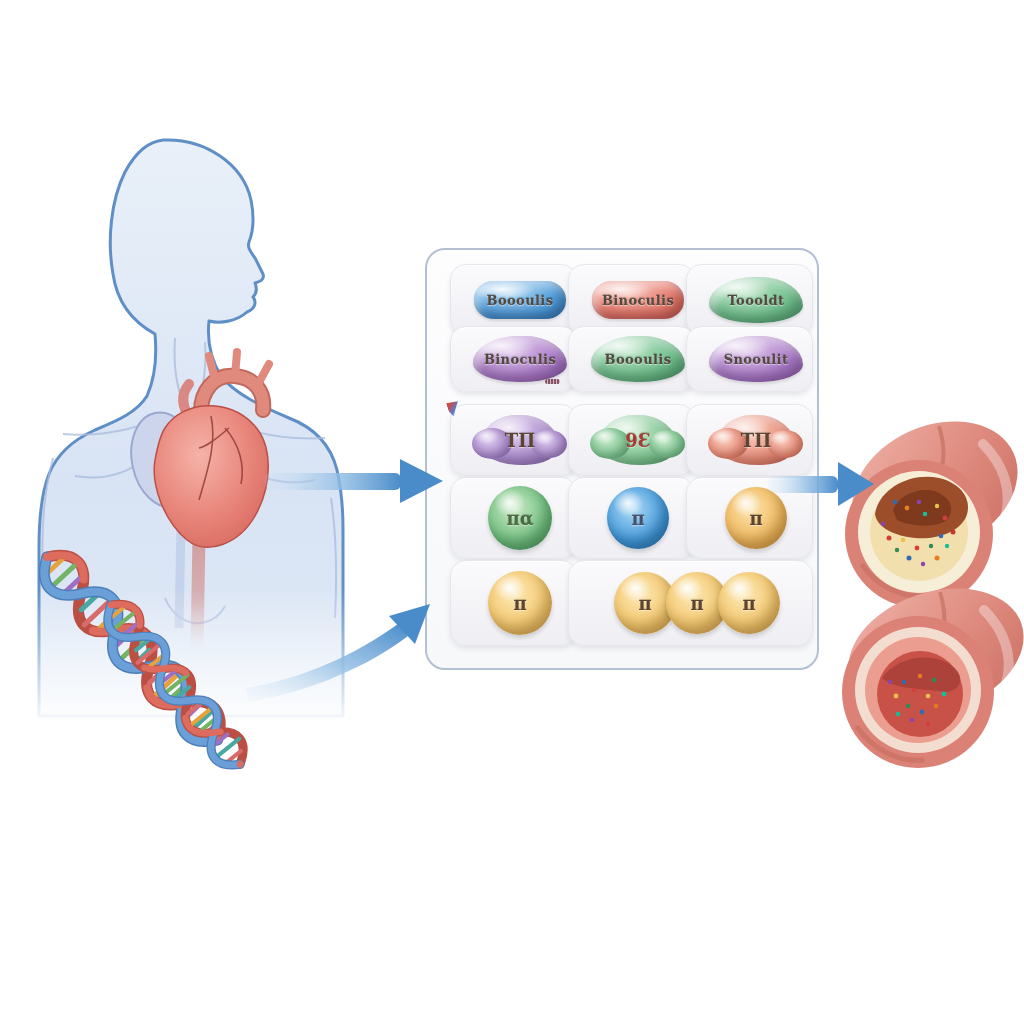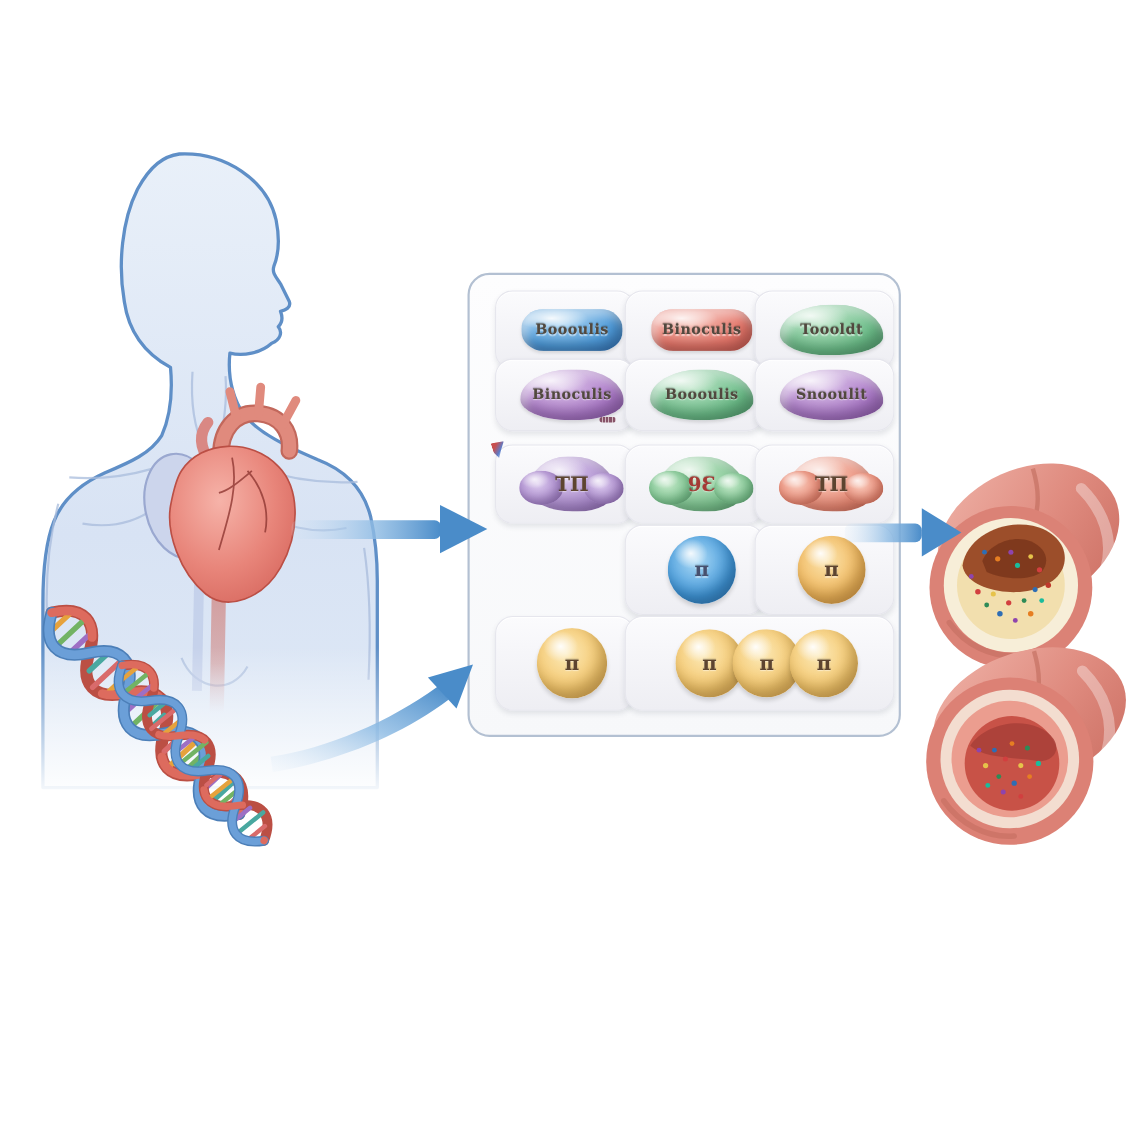--- a/index.html
+++ b/index.html
@@ -236,20 +236,25 @@
       <div class="sp cloud cloud-green">
         <span class="sym sym-red">9Ɛ</span>
       </div>
     </div>
     <div class="card r3 c3">
       <div class="sp cloud cloud-salmon">
         <span class="sym">ΤΠ</span>
       </div>
     </div>
 
+    <div class="card r4 c1">
+      <div class="sp sphere sphere-green d64">
+        <span class="sym sym-green">πα</span>
+      </div>
+    </div>
     <div class="card r4 c2">
       <div class="sp sphere sphere-blue d62">
         <span class="sym sym-navy">π</span>
       </div>
     </div>
     <div class="card r4 c3">
       <div class="sp sphere sphere-orange d62">
         <span class="sym">π</span>
       </div>
     </div>

